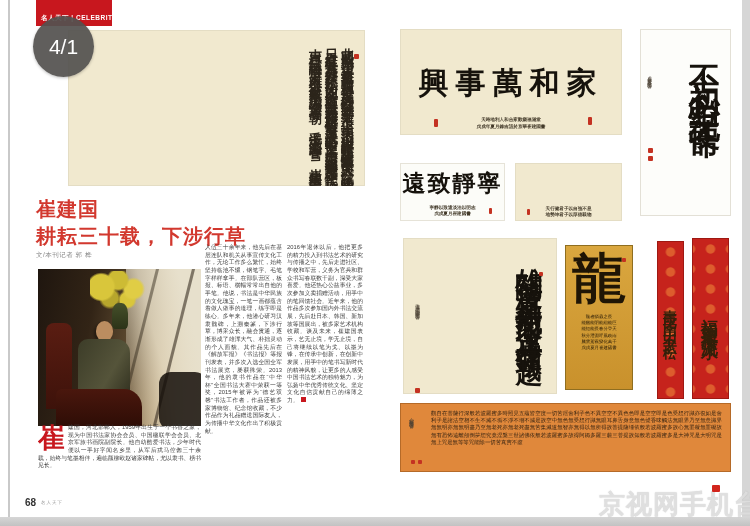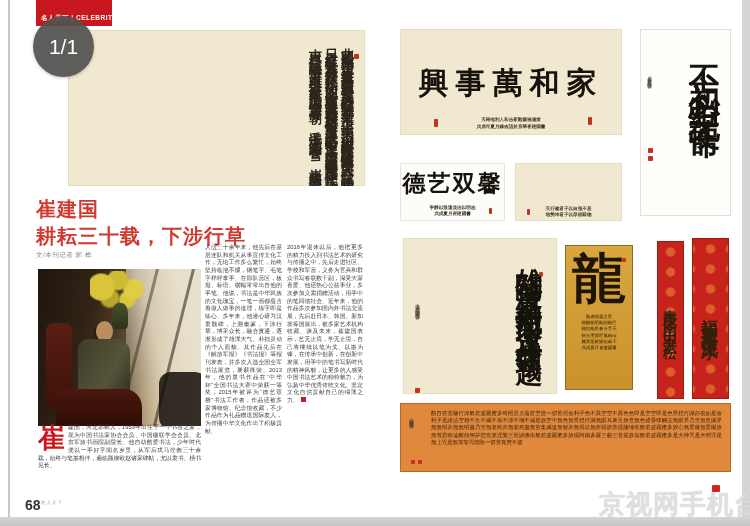--- a/index.html
+++ b/index.html
@@ -36,21 +36,21 @@
          font-size:20px;letter-spacing:1px;white-space:nowrap;}
   .byline{left:36px;top:251px;font-size:6.5px;color:#8a8a8a;letter-spacing:.5px;}
   .bodycol{font-size:5.8px;line-height:7.65px;color:#3d3d3d;text-align:justify;
            overflow:hidden;font-family:"Liberation Sans",sans-serif;}
   .col-b{left:205px;top:244px;width:77px;height:248px;}
   .col-c{left:287px;top:244px;width:76px;height:248px;}
   .col-a{left:38px;top:424px;width:163px;height:68px;}
   .dropcap{float:left;color:#c8171e;font-size:27px;line-height:26px;font-weight:bold;
            margin:1px 3px 0 0;font-family:"DejaVu Serif",serif;}
   .endmark{display:inline-block;width:5px;height:5px;background:#c8171e;margin-left:2px;}
-  .footer{left:25px;top:497px;font-size:14px;font-weight:bold;color:#333;}
+  .footer{left:25px;top:497px;font-size:10px;font-weight:bold;color:#333;}
   .footer-note{left:41px;top:500px;font-size:4.5px;color:#9a9a9a;letter-spacing:1px;}
 
   
   .photo{left:38px;top:269px;width:163px;height:157px;overflow:hidden;
          background:linear-gradient(100deg,#1f160f 0%,#322416 32%,#5d4a30 55%,#a78d64 74%,#d9cfb6 100%);}
   .ph-light{position:absolute;right:0;top:0;width:46%;height:100%;
             background:linear-gradient(75deg,rgba(240,232,210,0) 0%,rgba(240,232,210,.75) 45%,#e7e0cc 80%);}
   .ph-frame1{position:absolute;right:28px;top:-6px;width:3px;height:120%;background:rgba(40,30,18,.55);transform:rotate(14deg);}
   .ph-frame2{position:absolute;right:64px;top:-6px;width:3px;height:120%;background:rgba(40,30,18,.45);transform:rotate(14deg);}
   .ph-flowers{position:absolute;left:52px;top:2px;width:62px;height:40px;
@@ -122,21 +122,21 @@
 <div class="abs edge-left"></div>
 <div class="abs edge-right"></div>
 <div class="abs edge-bottom"></div>
 
 <div class="abs header-tab">
   <span class="lbl">
     <span>名人天下</span> <span>|</span> <span>CELEBRITY</span>
   </span>
 </div>
 <div class="abs page-badge">
-  <span>1/1</span>
+  <span>4/1</span>
 </div>
 
 <div class="abs main-artwork cream paper-border">
   <div class="cursive-text">北國風光千里冰封萬里雪飄望長城內外惟餘莽莽大河上下頓失滔滔山舞銀蛇原馳蠟象欲與天公試比高須晴日看紅裝素裹分外妖嬈江山如此多嬌引無數英雄競折腰惜秦皇漢武略輸文采唐宗宋祖稍遜風騷一代天驕成吉思汗只識彎弓射大雕俱往矣數風流人物還看今朝　毛澤東沁園春雪　崔建國書</div>
   <div class="seal abs" style="right:6px;top:24px;width:5px;height:5px;"></div>
 </div>
 
 <div class="abs title" style="top:196px;">崔建国</div>
 <div class="abs title" style="top:223px;">耕耘三十载，下涉行草</div>
 <div class="abs byline">文/本刊记者 郭 桦</div>
@@ -176,21 +176,21 @@
 </div>
 
 <div class="abs r2">
   <div class="vt vert">不忘初心牢記使命</div>
   <div class="sig-vert abs" style="left:6px;top:42px;height:70px;">戊戌年夏月崔建國書</div>
   <div class="seal abs" style="left:7px;top:118px;width:5px;height:5px;"></div>
   <div class="seal abs" style="left:7px;top:126px;width:5px;height:5px;"></div>
 </div>
 
 <div class="abs r3 big-horiz small-horiz">
-  <div class="chars">德艺双馨</div>
+  <div class="chars">遠致靜寧</div>
   <div class="insc" style="bottom:9px;">寧靜以致遠淡泊以明志</div>
   <div class="insc" style="bottom:3px;">戊戌夏月崔建國書</div>
   <div class="seal abs" style="right:12px;bottom:6px;width:3px;height:6px;"></div>
 </div>
 
 <div class="abs r4 cream paper-border big-horiz small-horiz">
   <div class="insc" style="bottom:9px;">天行健君子以自強不息</div>
   <div class="insc" style="bottom:3px;">地勢坤君子以厚德載物</div>
   <div class="seal abs" style="left:12px;bottom:6px;width:3px;height:6px;"></div>
 </div>

